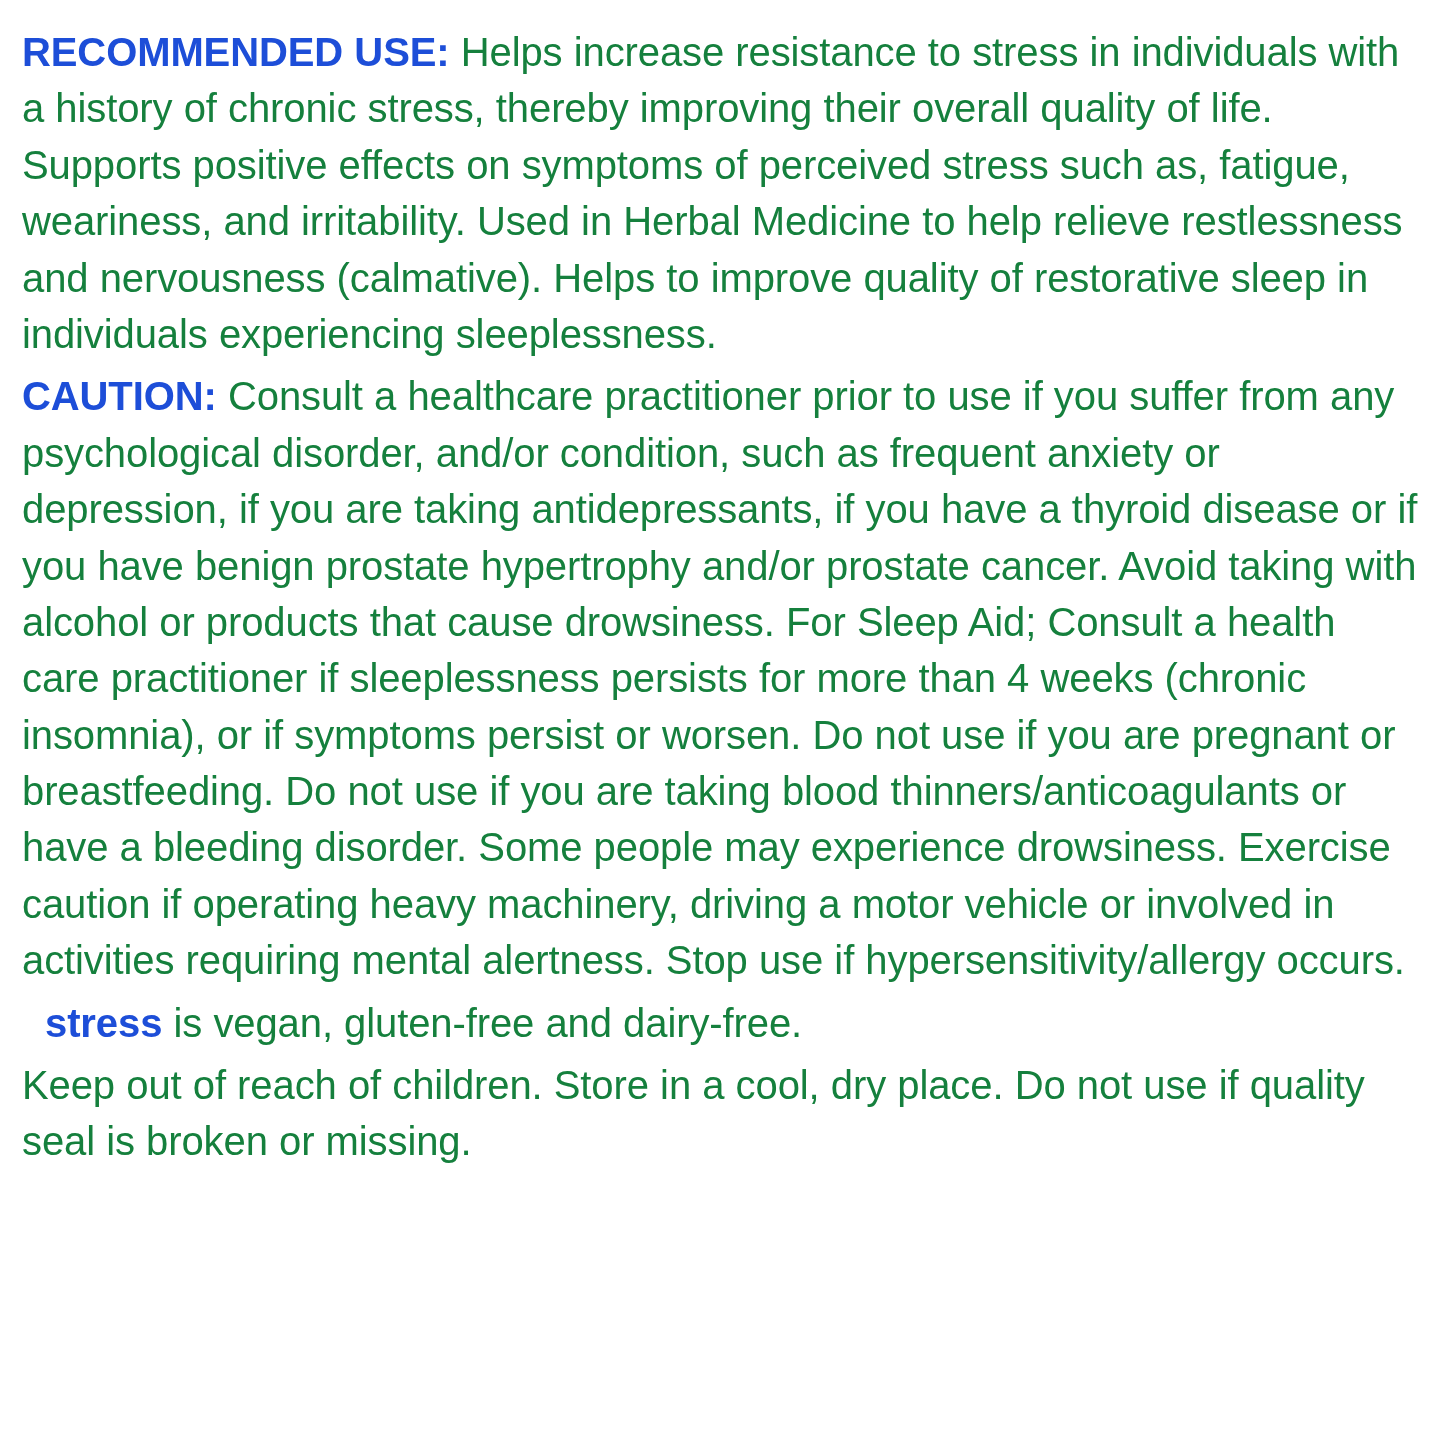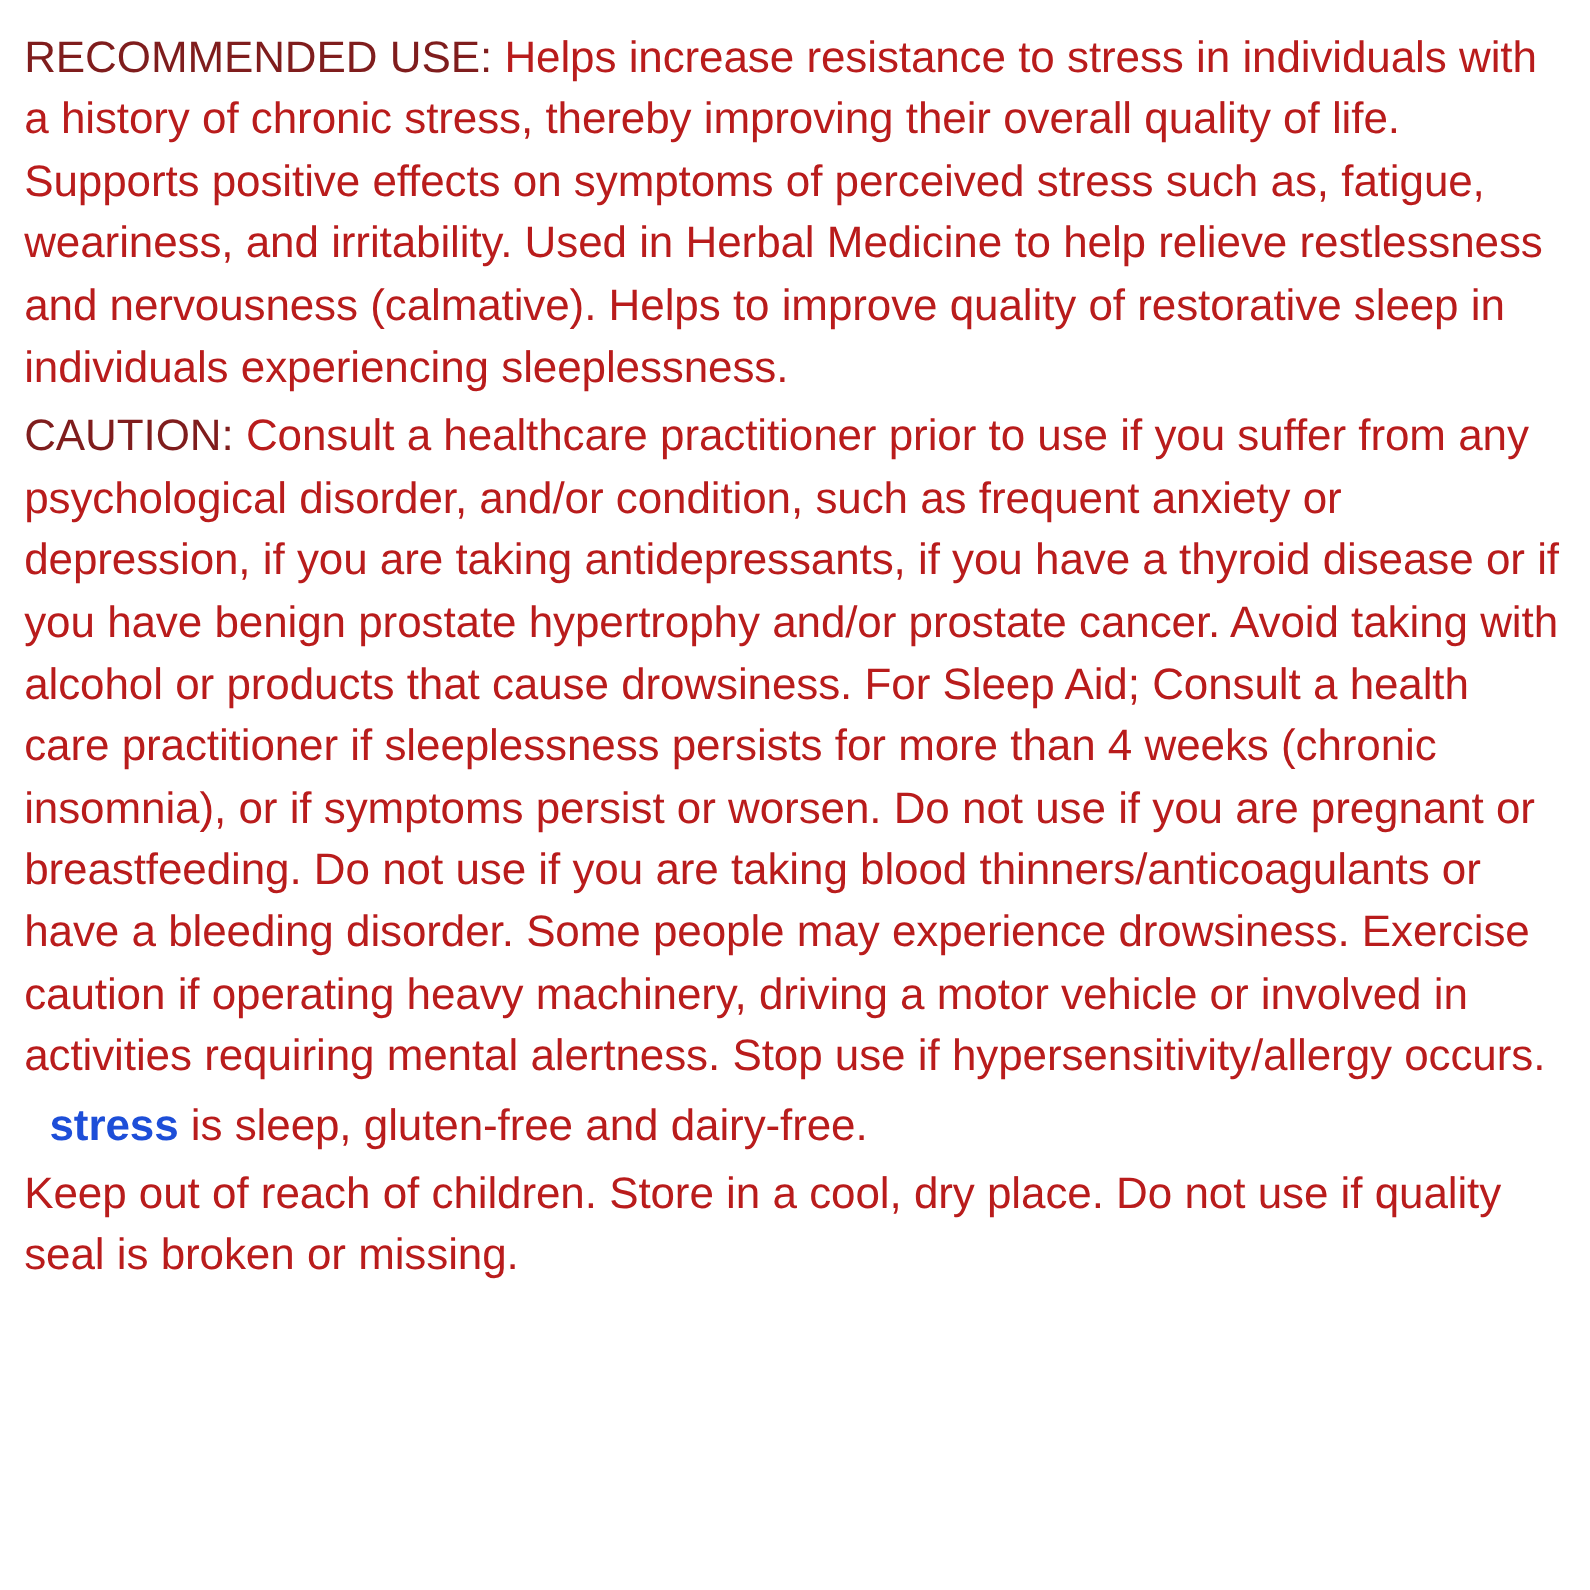--- a/index.html
+++ b/index.html
@@ -23,48 +23,48 @@
   .para {
     font-size: 40px;
     line-height: 1.41;
     color: #131313;
     margin: 0 0 6px 0;
     text-align: left;
     letter-spacing: -0.1px;
     word-spacing: 0.2px;
   }
   .heading {
-    color: #7f1d1d;
-    font-weight: normal;
+    color: #1d4ed8;
+    font-weight: bold;
   }
   .brand {
     color: #1d4ed8;
     font-weight: bold;
     margin-left: 23px;
   }
   .body-text {
-    color: #b91c1c;
+    color: #15803d;
   }
 </style>
 </head>
 <body>
 
 <div class="label">
 
   <p class="para">
     <span class="heading">RECOMMENDED USE:</span><span class="body-text"> Helps increase resistance to stress in individuals with a history of chronic stress, thereby improving their overall quality of life. Supports positive effects on symptoms of perceived stress such as, fatigue, weariness, and irritability. Used in Herbal Medicine to help relieve restlessness and nervousness (calmative). Helps to improve quality of restorative sleep in individuals experiencing sleeplessness.</span>
   </p>
 
 
 
   <p class="para">
     <span class="heading">CAUTION:</span><span class="body-text"> Consult a healthcare practitioner prior to use if you suffer from any psychological disorder, and/or condition, such as frequent anxiety or depression, if you are taking antidepressants, if you have a thyroid disease or if you have benign prostate hypertrophy and/or prostate cancer. Avoid taking with alcohol or products that cause drowsiness. For Sleep Aid; Consult a health care practitioner if sleeplessness persists for more than 4 weeks (chronic insomnia), or if symptoms persist or worsen. Do not use if you are pregnant or breastfeeding. Do not use if you are taking blood thinners/anticoagulants or have a bleeding disorder. Some people may experience drowsiness. Exercise caution if operating heavy machinery, driving a motor vehicle or involved in activities requiring mental alertness. Stop use if hypersensitivity/allergy occurs.</span>
   </p>
 
   <p class="para">
-    <span class="brand">stress</span><span class="body-text"> is sleep, gluten-free and dairy-free.</span>
+    <span class="brand">stress</span><span class="body-text"> is vegan, gluten-free and dairy-free.</span>
   </p>
 
   <p class="para">
     <span class="body-text">Keep out of reach of children. Store in a cool, dry place. Do not use if quality seal is broken or missing.</span>
   </p>
 
 </div>
 
 </body></html>

